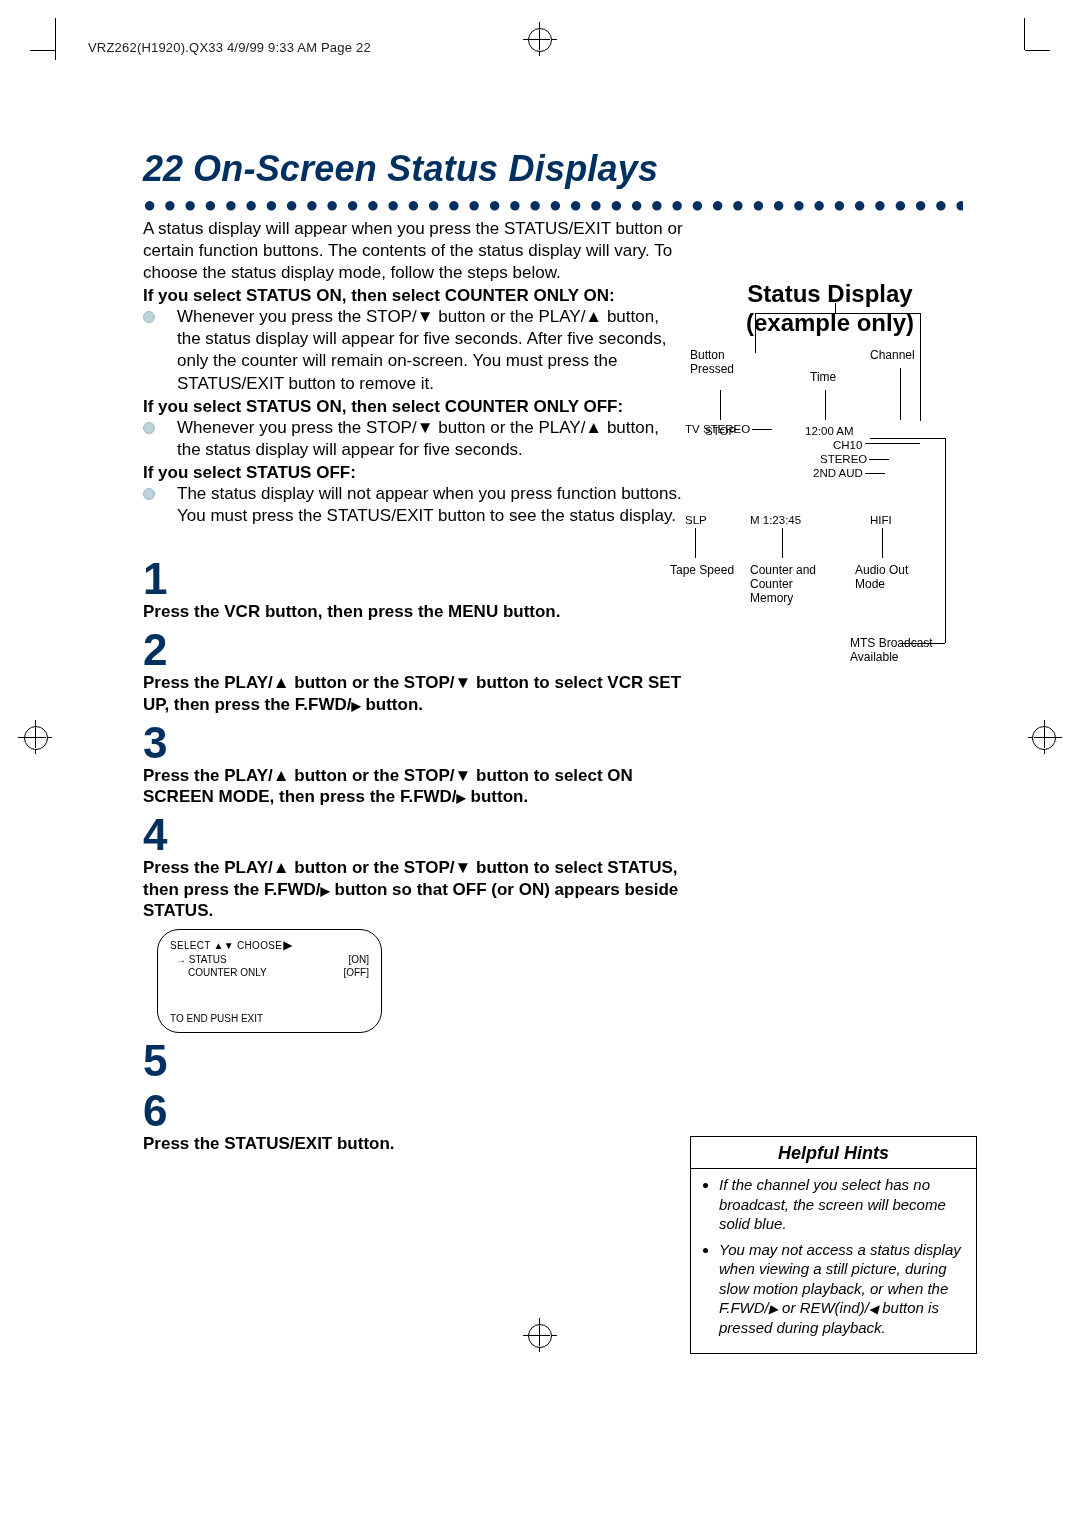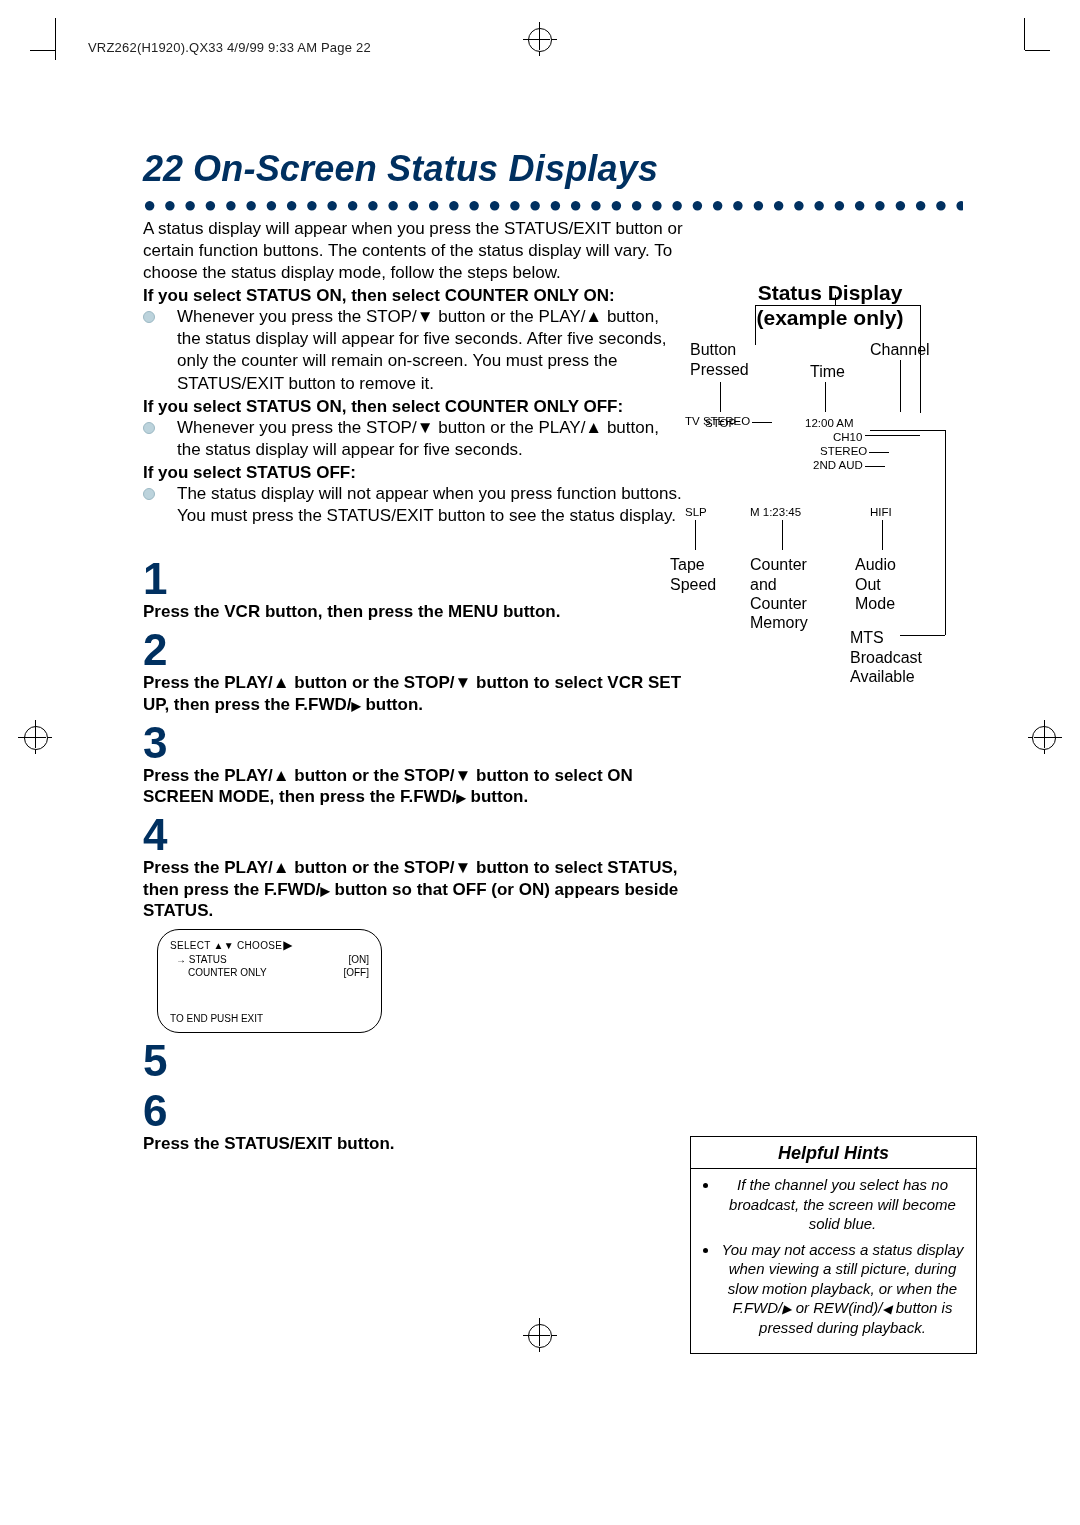--- a/index.html
+++ b/index.html
@@ -34,31 +34,31 @@
   .bullet-indent { padding-left:16px;}
   .steps { margin-top:30px; width:540px; }
   .step-num { font-family: Arial, sans-serif; font-weight:bold; color:#003060; font-size:44px; line-height:1; }
   .step-text { font-size:17px; font-weight:bold; line-height:1.25; }
   .menu-box { position:relative; margin-left:14px; margin-top:8px; width:225px; height:104px; border:1px solid #000; border-radius:22px; font-size:10px; padding:8px 12px 4px 12px; box-sizing:border-box;}
   .menu-box .menu-title {font-size:10px; letter-spacing:0.3px;}
   .menu-box .row { display:flex; justify-content:space-between; margin-top:2px;}
   .menu-box .footer { position:absolute; bottom:8px; left:12px; font-size:10px;}
   .menu-arrow { font-size:9px;}
   .right-col { position:absolute; top:280px; left:700px; width:260px;}
-  .sd-title { text-align:center; font-weight:bold; font-size:21px; line-height:1.2;}
+  .sd-title { text-align:center; font-weight:bold; font-size:24px; line-height:1.2;}
   .sd-sub { text-align:center; font-size:17px; margin-top:10px;}
   .diagram { position:relative; width:260px; height:380px; margin-top:10px;}
-  .diag-text { position:absolute; font-size:16px; line-height:1.2;}
+  .diag-text { position:absolute; font-size:12px; line-height:1.2;}
   .diag-small { position:absolute; font-size:11.5px; line-height:1.25;}
   .diag-line-h { position:absolute; background:#000; height:1px;}
   .diag-line-v { position:absolute; background:#000; width:1px;}
   .hints-box { position:absolute; top:1136px; left:690px; width:285px; border:1.5px solid #000;}
   .hints-title { text-align:center; font-style:italic; font-weight:bold; font-size:18px; padding:6px 0 4px 0; border-bottom:1.5px solid #000;}
   .hints-body { padding:6px 10px 10px 14px; font-style:italic; font-size:15px; line-height:1.3;}
-  .hints-body ul { margin:0; padding-left:14px;text-align:center;}
+  .hints-body ul { margin:0; padding-left:14px;}
   .hints-body li { margin-bottom:6px;}
   .tri-r::after{content:"▶"; font-size:12px;}
   .tri-l::after{content:"◀"; font-size:12px;}
 </style>
 </head>
 <body>
 
 <div class="page">
 
   <div class="trim-h" style="top:50px; left:30px; width:25px;"></div>

